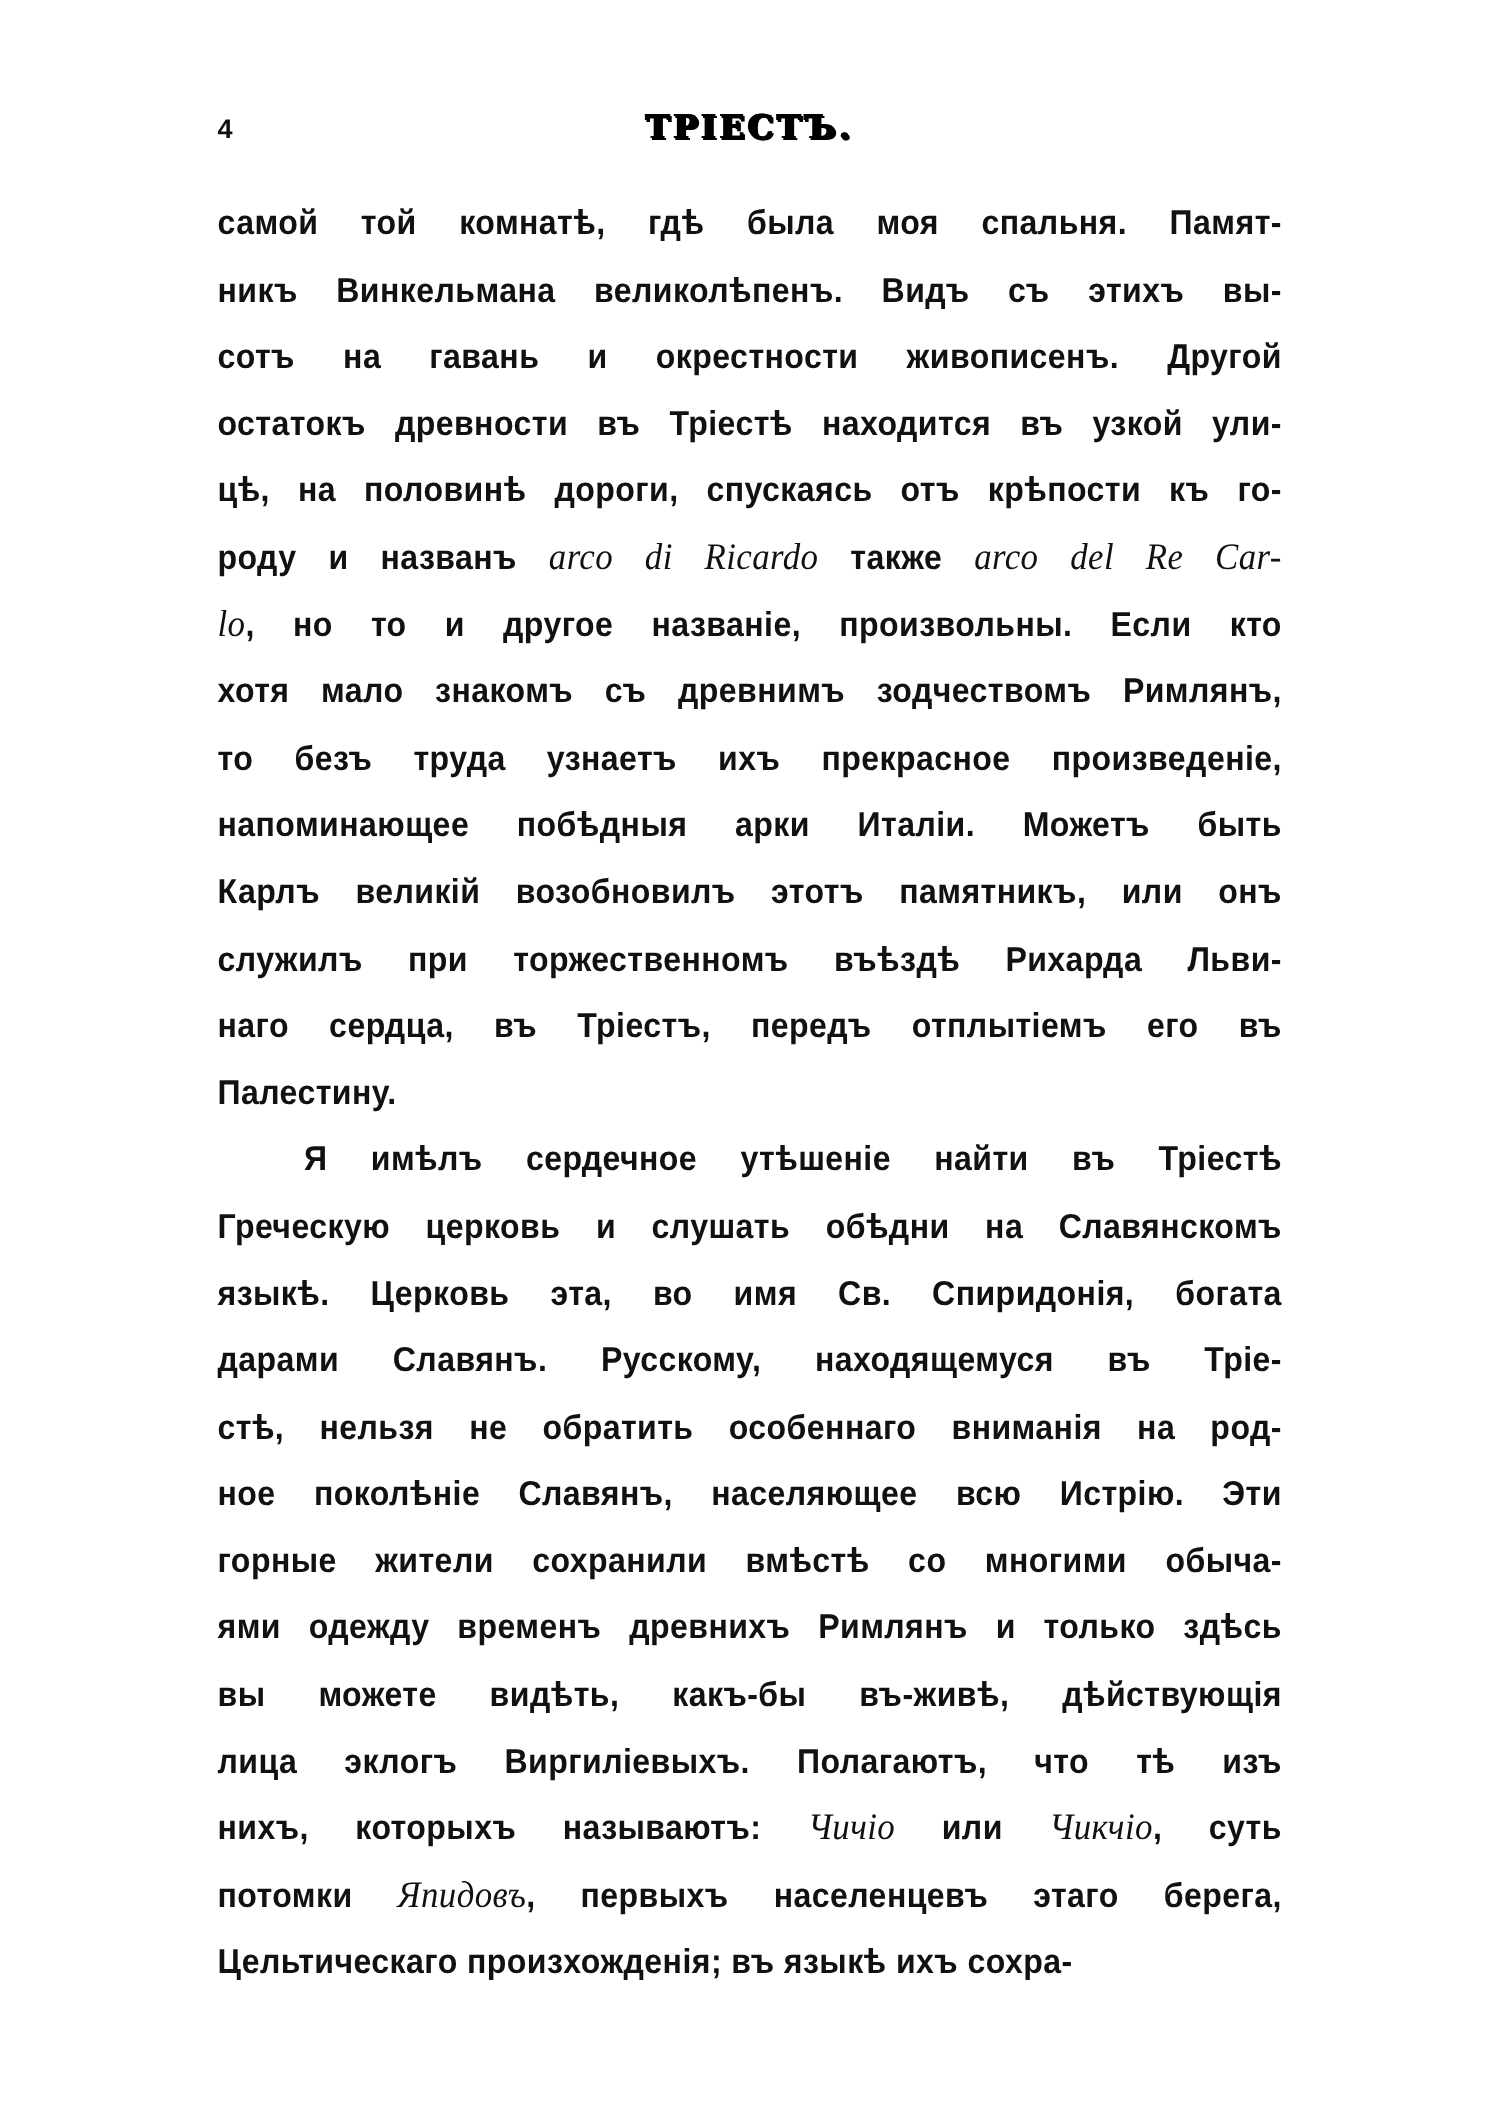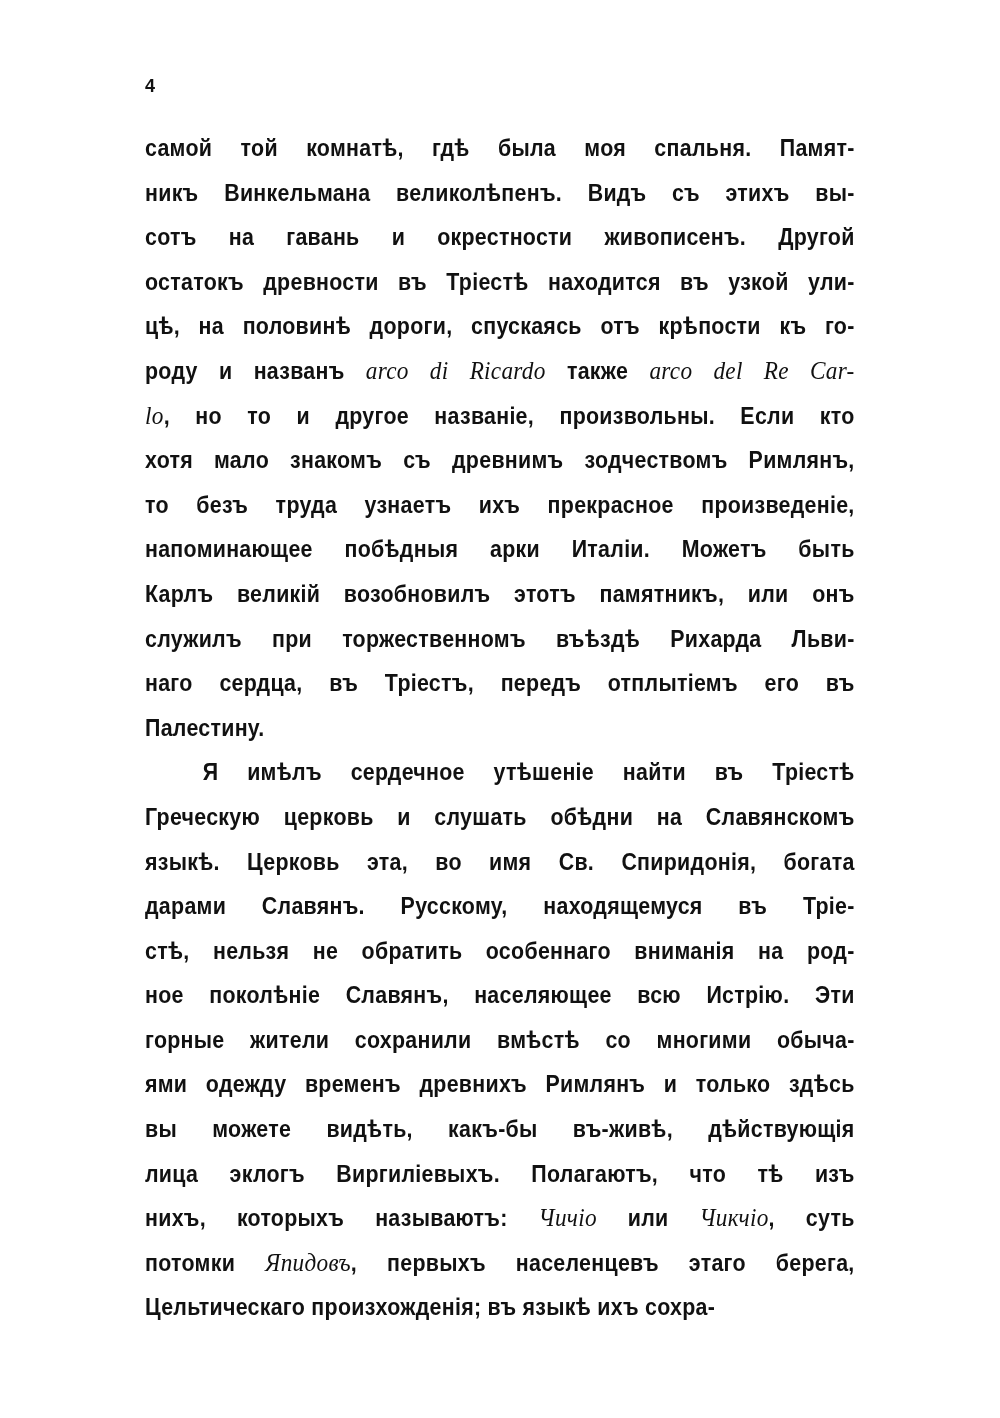--- a/index.html
+++ b/index.html
@@ -76,20 +76,21 @@
       font-weight: normal;
       font-size: 25px;
     }
   </style>
 </head>
 <body>
 
 <div class="page">
   <div class="running-head">
     <span class="page-number">4</span>
+    <span class="running-title">ТРІЕСТЪ.</span>
   </div>
   <div class="body-text" id="body-text">
       <div>
         <span class="line"><span>самой той комнатѣ, гдѣ была моя спальня.  Памят-</span></span>
         <span class="line"><span>никъ Винкельмана великолѣпенъ.  Видъ съ этихъ вы-</span></span>
         <span class="line"><span>сотъ на гавань и окрестности живописенъ.  Другой</span></span>
         <span class="line"><span>остатокъ древности въ Тріестѣ находится въ узкой ули-</span></span>
         <span class="line"><span>цѣ, на половинѣ дороги, спускаясь отъ крѣпости къ го-</span></span>
         <span class="line"><span>роду и названъ </span><span class="it">arco di Ricardo</span><span> также </span><span class="it">arco del Re Car-</span></span>
         <span class="line"><span class="it">lo</span><span>, но то и другое названіе, произвольны.  Если кто</span></span>

